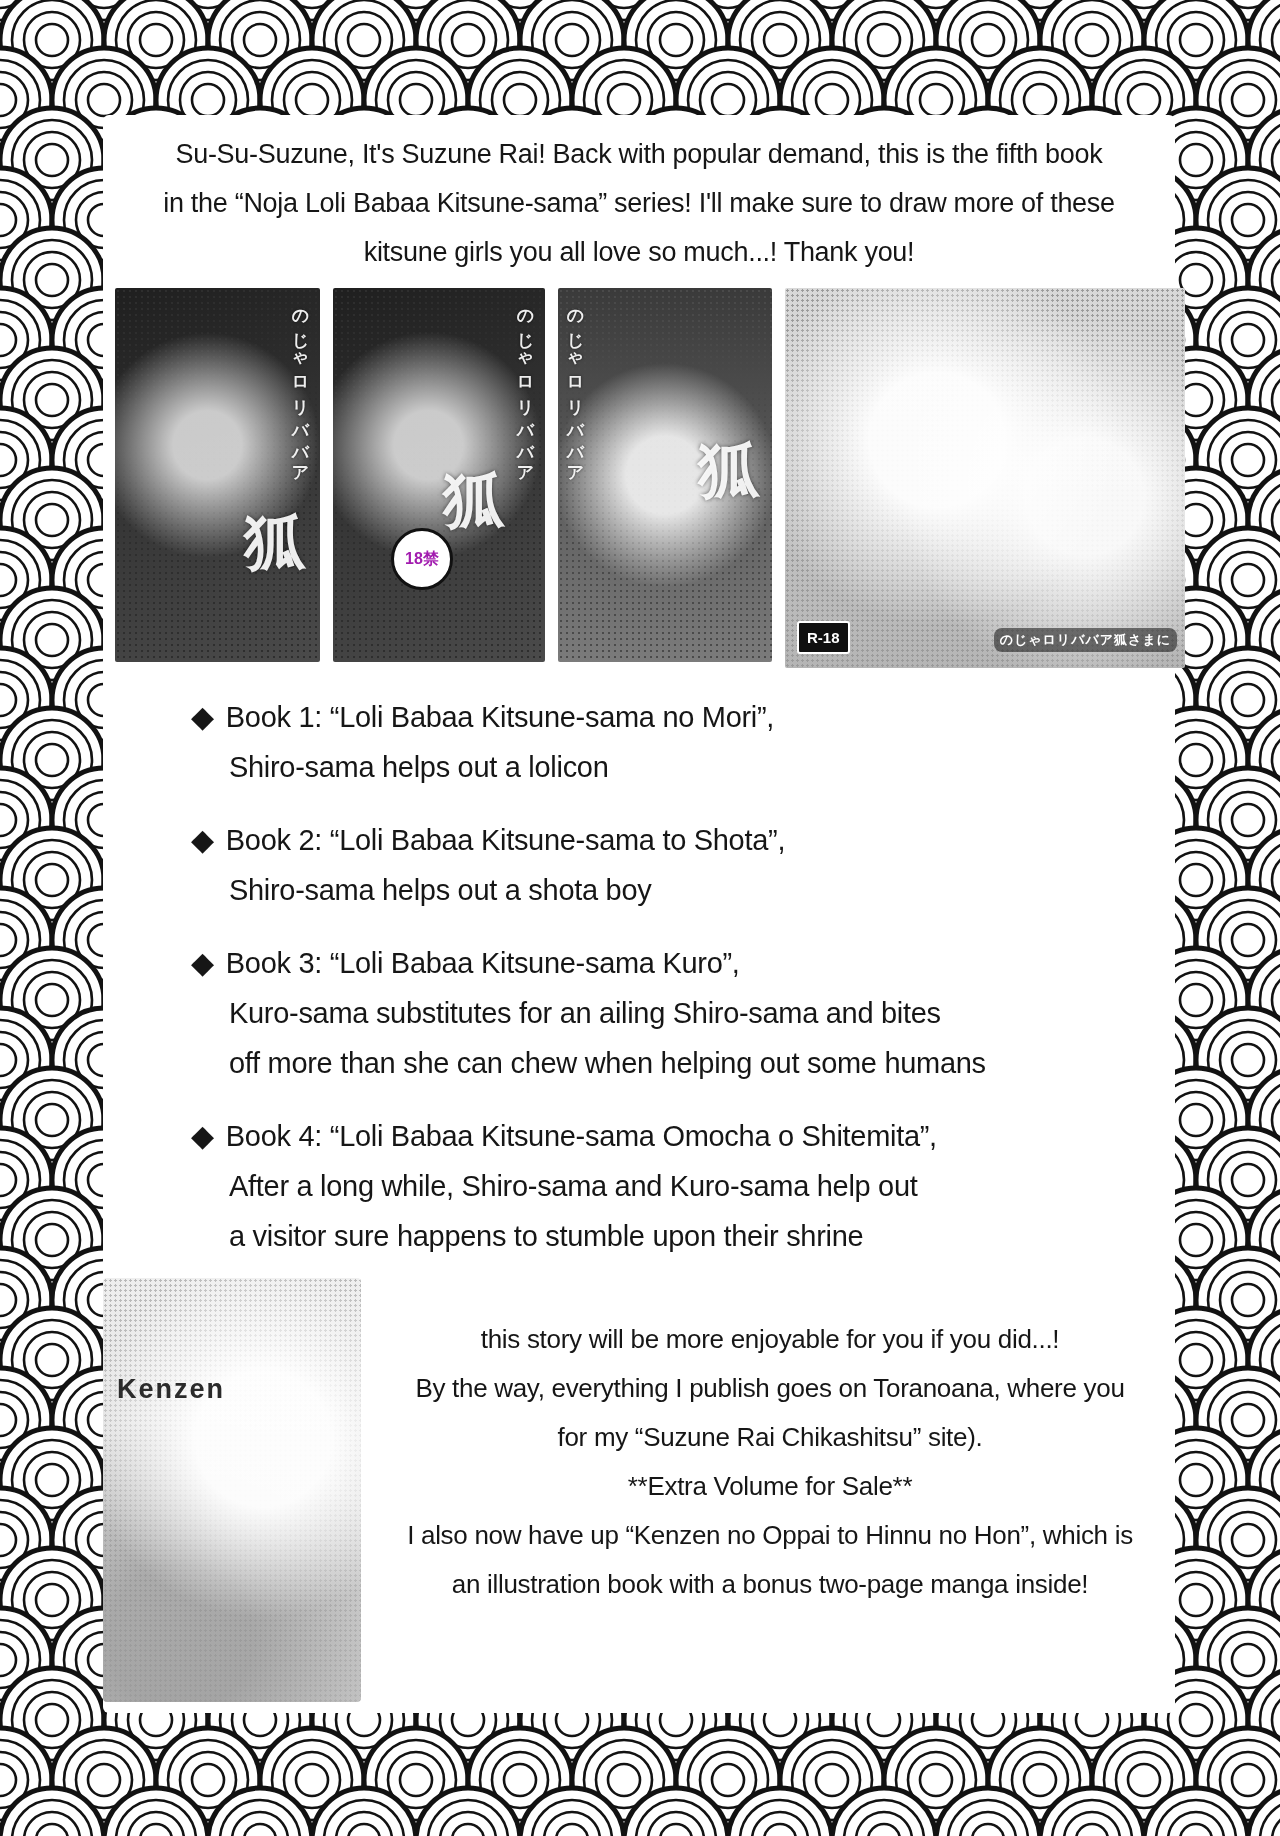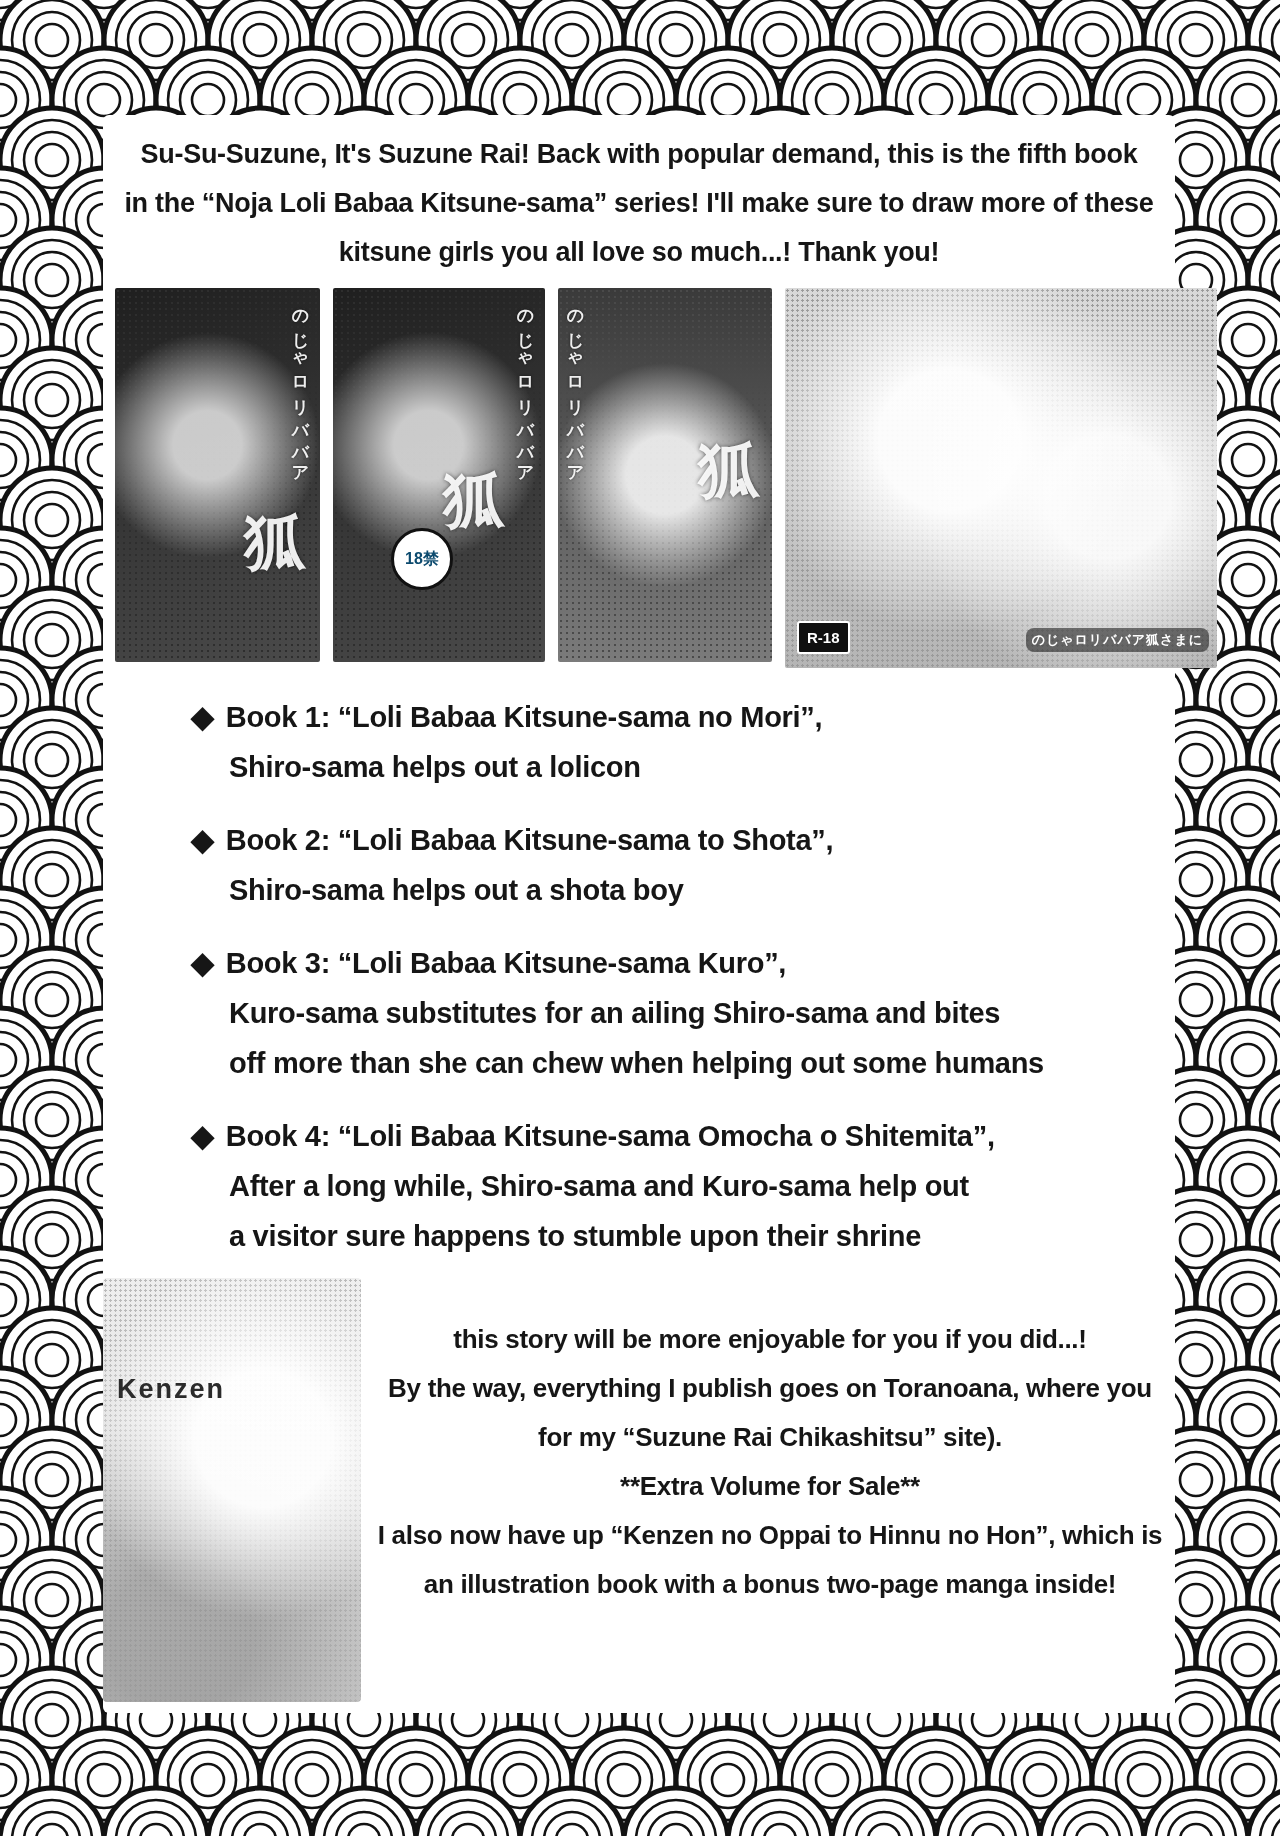--- a/index.html
+++ b/index.html
@@ -5,21 +5,21 @@
   html,body{margin:0;padding:0;background:#fff;}
   #stage{
     position:relative;width:1280px;height:1836px;overflow:hidden;
     font-family:"Liberation Sans", sans-serif;color:#161616;background:#fff;
   }
   #seigaiha{position:absolute;left:0;top:0;width:1280px;height:1836px;display:block;}
   #panel{
     position:absolute;left:103px;top:115px;width:1072px;height:1598px;
     background:#fff;border-radius:6px;
   }
-  .hand{font-weight:700;letter-spacing:-0.3px;}
+  .hand{font-weight:400;letter-spacing:-0.3px;}
   
   .intro{
     position:absolute;left:12px;top:15px;width:1048px;
     text-align:center;font-size:27px;line-height:49px;
   }
   
   .covers-row{
     position:absolute;left:12px;top:173px;height:378px;display:flex;gap:13px;
   }
   .cover{
@@ -36,37 +36,36 @@
       radial-gradient(circle at 50% 50%, rgba(255,255,255,.85) 0 18%, rgba(255,255,255,0) 52%),
       radial-gradient(#4a4a4a 1.1px, transparent 1.3px) 0 0/6px 6px,
       linear-gradient(180deg,#3a3a3a,#7b7b7b);
   }
   .cover.light{
     background:
       radial-gradient(circle at 38% 40%, rgba(255,255,255,.95) 0 20%, rgba(255,255,255,0) 55%),
       radial-gradient(circle at 75% 55%, rgba(255,255,255,.9) 0 16%, rgba(255,255,255,0) 50%),
       radial-gradient(#9a9a9a 1px, transparent 1.2px) 0 0/5px 5px,
       linear-gradient(180deg,#d9d9d9,#b5b5b5);
-    padding-left: 32px;
   }
   .vtitle{
     position:absolute;writing-mode:vertical-rl;text-orientation:upright;
     color:rgba(255,255,255,.92);font-size:17px;letter-spacing:3px;font-weight:700;
     text-shadow:0 0 3px rgba(0,0,0,.6);
   }
   .vtitle.right{right:8px;top:10px;}
   .vtitle.left{left:6px;top:10px;}
   .kanji{
     position:absolute;color:rgba(255,255,255,.92);font-size:62px;font-weight:700;
     font-family:"DejaVu Sans", sans-serif;text-shadow:0 0 4px rgba(0,0,0,.55);
   }
   .badge-18kin{
     position:absolute;left:58px;bottom:72px;width:56px;height:56px;border-radius:50%;
     background:#fff;border:3px solid #111;display:flex;align-items:center;justify-content:center;
-    font-size:16px;font-weight:700;color:#0c4a6e;
+    font-size:16px;font-weight:700;color:#a21caf;
   }
   .badge-r18{
     position:absolute;left:12px;bottom:14px;background:#101010;color:#fff;
     font-size:15px;font-weight:700;padding:6px 8px;border-radius:3px;border:2px solid #fff;
   }
   .cover-caption{
     position:absolute;right:8px;bottom:16px;color:#fff;font-size:13px;font-weight:700;
     background:rgba(20,20,20,.55);padding:3px 6px;border-radius:8px;letter-spacing:1px;
   }
   

